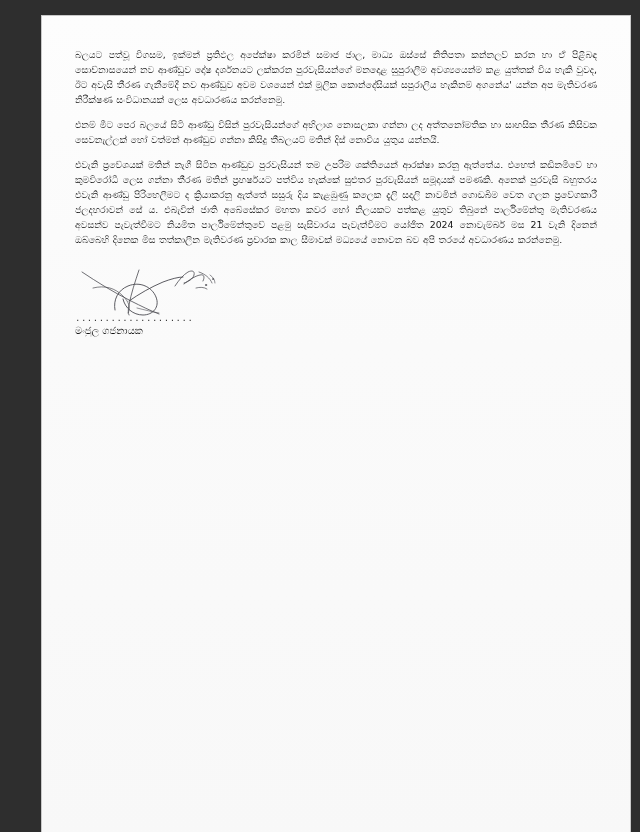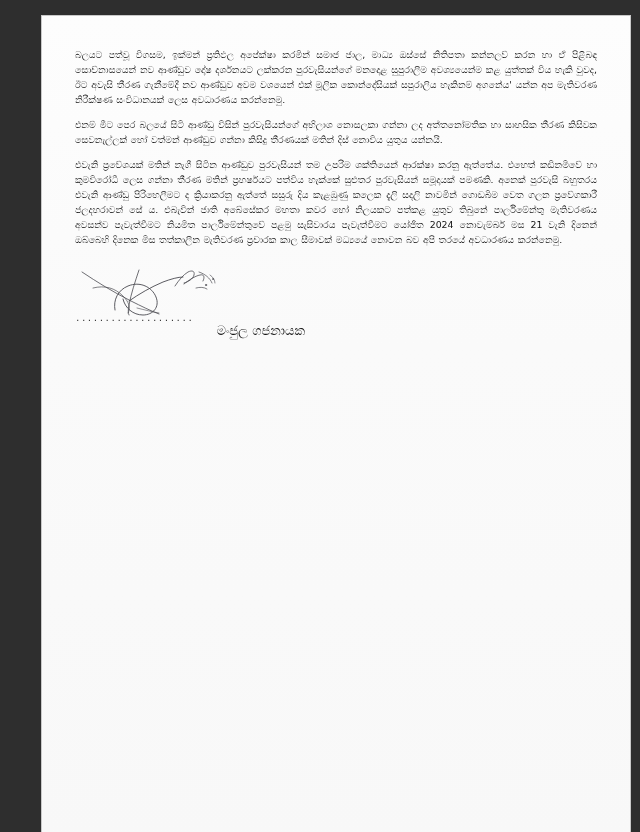--- a/index.html
+++ b/index.html
@@ -98,42 +98,41 @@
     letter-spacing: 0.5px;
     font-size: 9px;
     line-height: 9px;
     color: #3a3a3a;
     overflow: hidden;
     white-space: nowrap;
     font-family: "DejaVu Sans Mono", "Liberation Mono", monospace;
   }
 
   .sig-line {
-    font-size: 13px;
+    font-size: 10px;
     line-height: 12.6px;
     color: #141414;
     white-space: nowrap;
     font-family: "DejaVu Sans", "Liberation Sans", sans-serif;
-    text-align: right;
   }
 
   #sig-name {
     margin-top: 2px;
   }
 </style>
 </head>
 <body>
 
 <div id="viewer">
 
   <div id="page-sheet">
 
     <div id="letter-body">
       <p class="para">බලයට පත්වූ විගසම, ඉක්මන් ප්‍රතිඵල අපේක්ෂා කරමින් සමාජ ජාල, මාධ්‍ය ඔස්සේ නිතිපතා කන්නලව් කරන හා ඒ පිළිබඳ සොච්නාසයෙන් නව ආණ්ඩුව දෝෂ දර්ශනයට ලක්කරන පුරවැසියන්ගේ මනදොළ සුපුරාලීම අවශ්‍යයෙන්ම කළ යුත්තක් විය හැකි වුවද, ඊට අවැසි තීරණ ගැනීමේදී නව ආණ්ඩුව අවම වශයෙන් එක් මූලික කොන්දේසියක් සපුරාලිය හැකිනම් අගනේය' යන්න අප මැතිවරණ නිරීක්ෂණ සංවිධානයක් ලෙස අවධාරණය කරන්නෙමු.</p>
-      <p class="para">එනම් මීට පෙර බලයේ සිටි ආණ්ඩු විසින් පුරවැසියන්ගේ අභිලාශ නොසලකා ගන්නා ලද අත්තනෝමතික හා සාහසික තීරණ කිසිවක සෙවනැල්ලක් හෝ වත්මන් ආණ්ඩුව ගන්නා කිසිදු තීරණයක් මතින් දිස් නොවිය යුතුය යන්නයි.</p>
+      <p class="para">එනම් මීට පෙර බලයේ සිටි ආණ්ඩු විසින් පුරවැසියන්ගේ අභිලාශ නොසලකා ගන්නා ලද අත්තනෝමතික හා සාහසික තීරණ කිසිවක සෙවනැල්ලක් හෝ වත්මන් ආණ්ඩුව ගන්නා කිසිදු තීබලයට් මතින් දිස් නොවිය යුතුය යන්නයි.</p>
       <p class="para">එවැනි ප්‍රවේශයක් මතින් නැගී සිටින ආණ්ඩුව පුරවැසියන් තම උපරිම ශක්තියෙන් ආරක්ෂා කරනු ඇත්තේය. එහෙත් කඩිනමිවේ හා කුමවිරෝධී ලෙස ගන්නා තීරණ මතින් ප්‍රහර්ෂයට පත්විය හැක්කේ සුළුතර පුරවැසියන් සමූදායක් පමණකි. අනෙක් පුරවැසි බහුතරය එවැනි ආණ්ඩු පිරිහෙලීමට ද ක්‍රියාකරනු ඇත්තේ සසුරු දිය කැළඹුණු කලෙක දැලි සදලි නාවමින් ගොඩබිම වෙත ගලන ප්‍රවේගකාරී ජලදහරාවන් සේ ය. එබැවින් ජාති අබේසේකර මහතා කවර හෝ නිලයකට පත්කළ යුතුව තිබුනේ පාර්ලිමේන්තු මැතිවරණය අවසන්ව පැවැත්වීමට නියමිත පාර්ලිමේන්තුවේ පළමු සැසිවාරය පැවැත්වීමට යෝජිත 2024 නොවැම්බර් මස 21 වැනි දිනෙන් ඔබ්බෙහි දිනෙක මිස තත්කාලීන මැතිවරණ ප්‍රචාරක කාල සීමාවක් මධ්‍යයේ නොවන බව අපි තරයේ අවධාරණය කරන්නෙමු.</p>
     </div>
 
     <div id="signature-block">
 
       <div id="signature-mark">
         <svg width="165" height="48" viewBox="0 0 165 48" xmlns="http://www.w3.org/2000/svg">
           <g fill="none" stroke="#4a4a50" stroke-linecap="round" stroke-linejoin="round">
             <path d="M3 4 C 18 14, 34 24, 52 33 C 62 38, 72 43, 80 46" stroke-width="0.8"></path>
             <path d="M14 20 C 26 17, 36 20, 44 28 C 50 34, 52 40, 49 45" stroke-width="0.7"></path>

